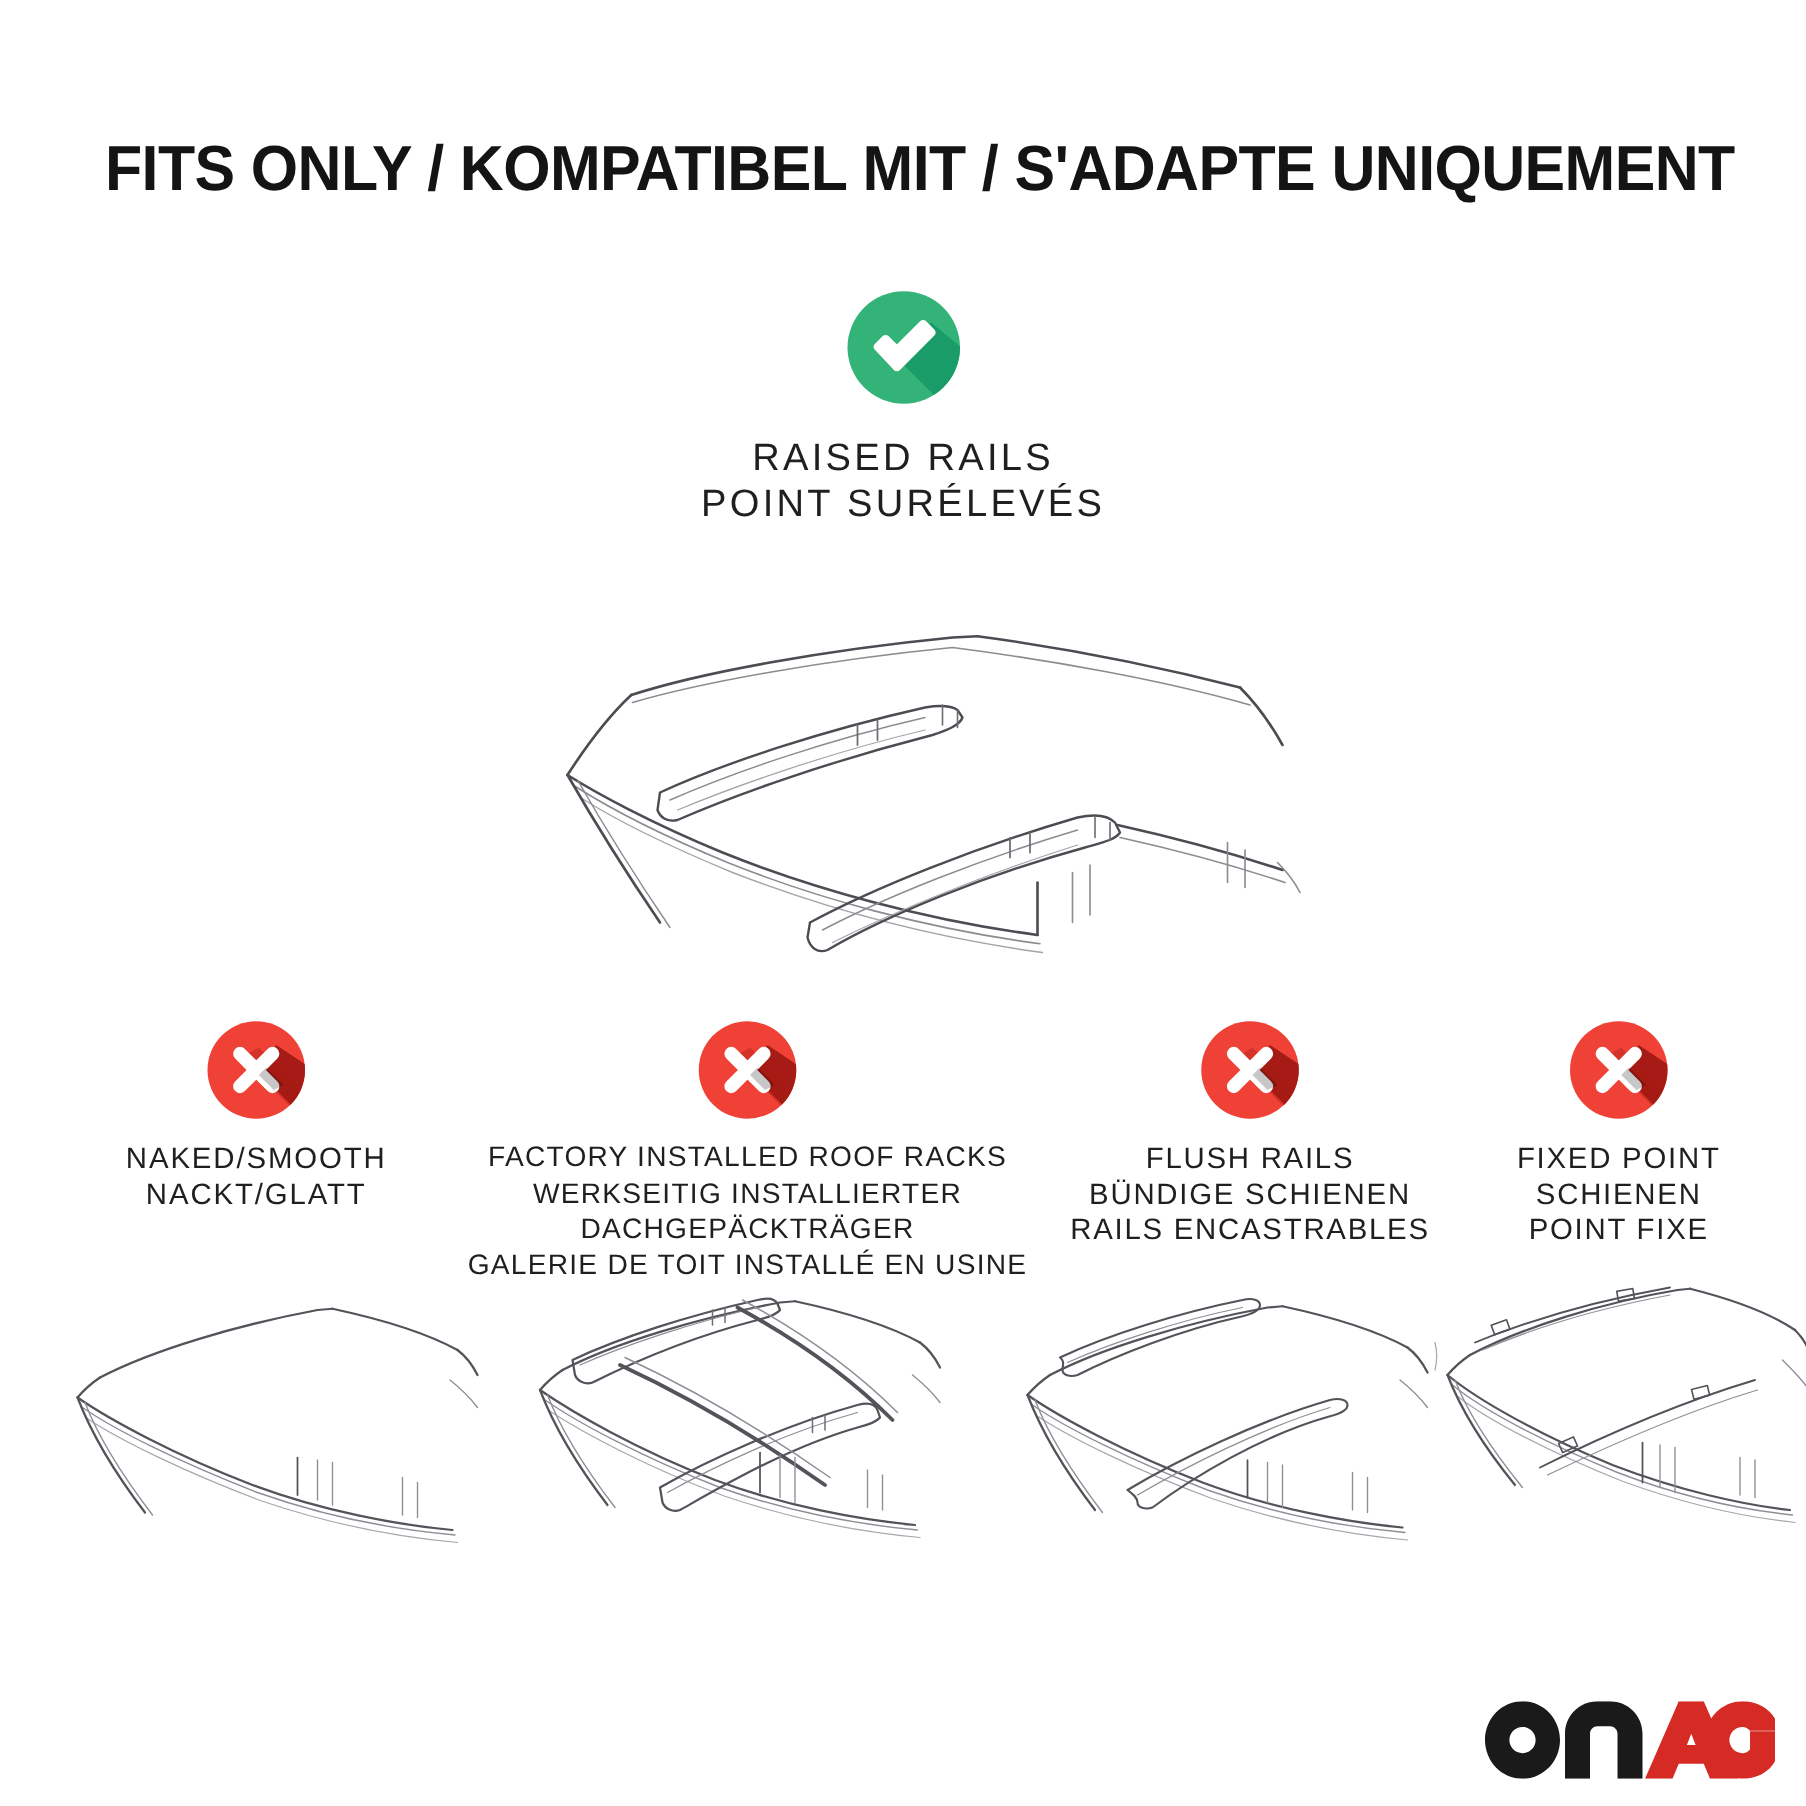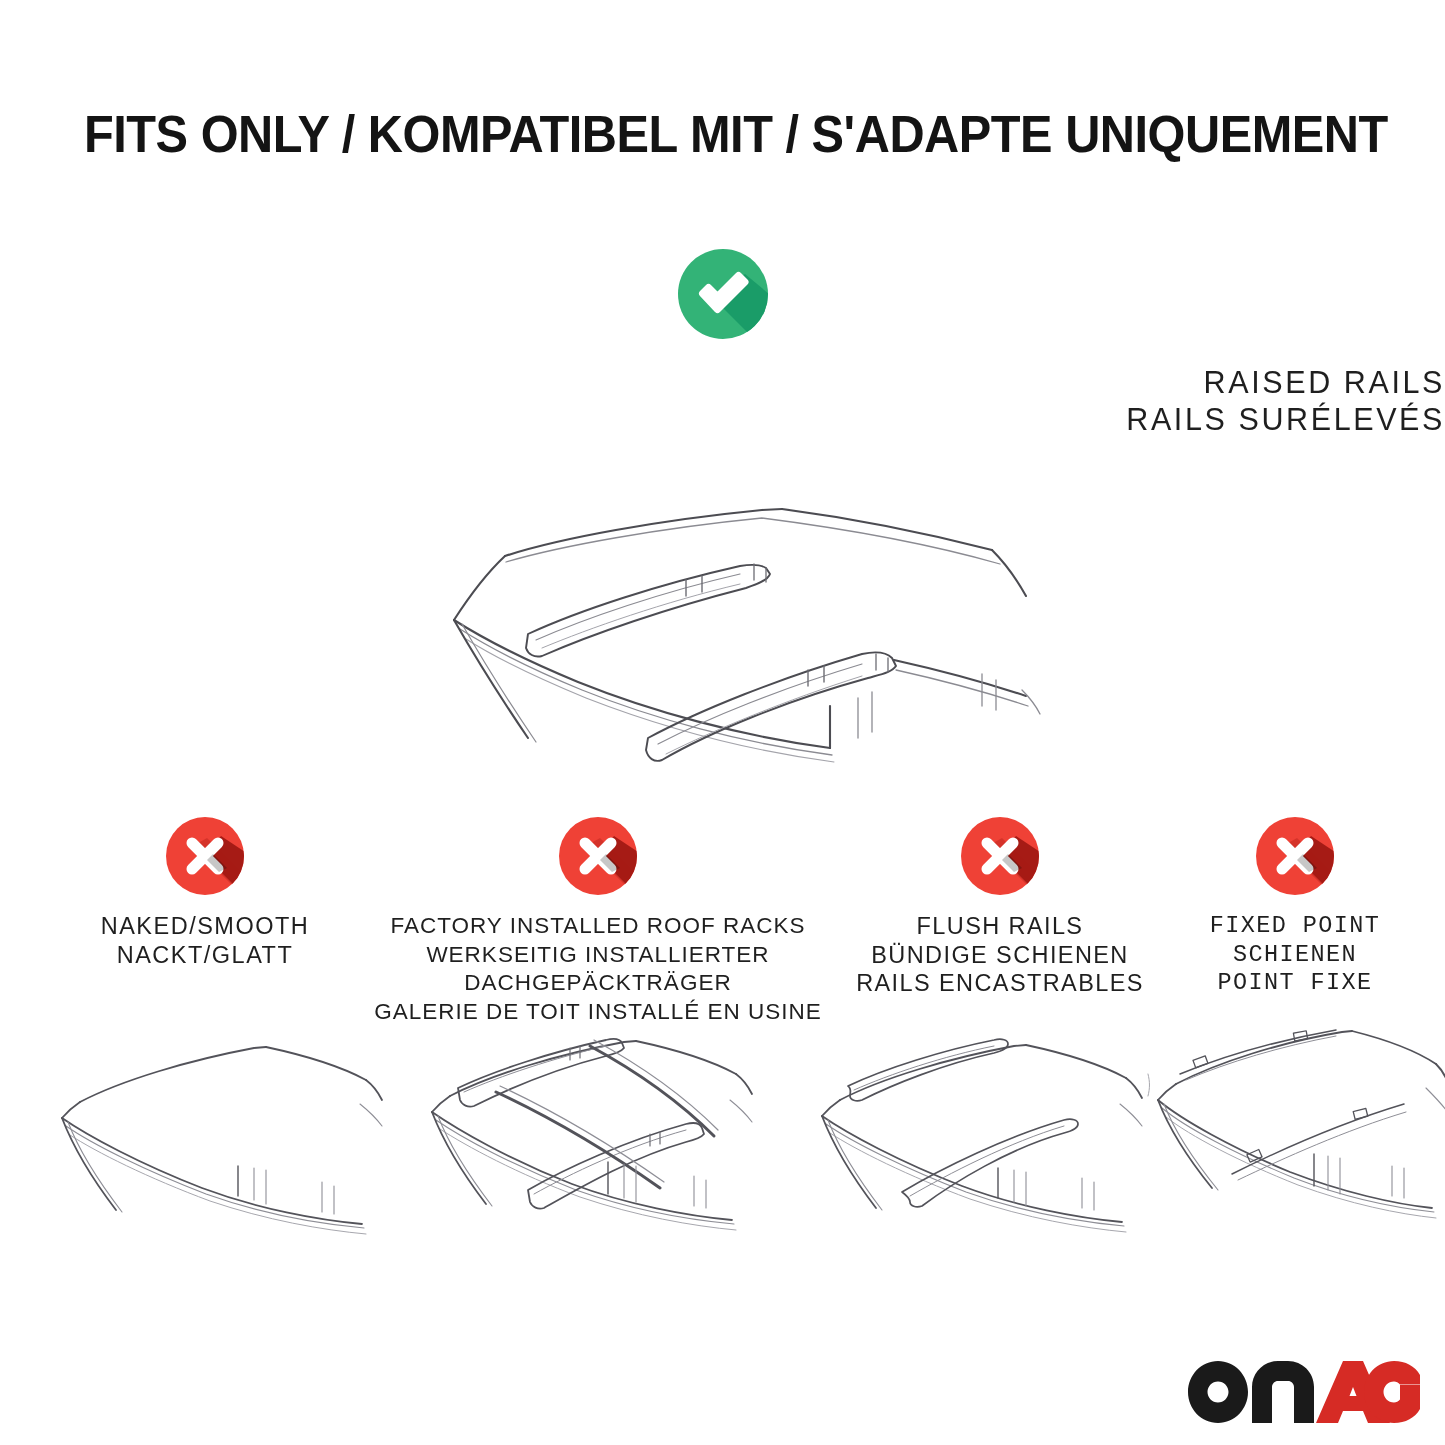--- a/index.html
+++ b/index.html
@@ -29,23 +29,23 @@
     white-space: nowrap;
     transform: scaleX(0.955);
     transform-origin: left center;
     line-height: 54px;
   }
 
   
   #hero-block {
     position: absolute;
     left: 0;
-    top: 248px;
+    top: 232px;
     width: 1445px;
-    text-align: right;
+    text-align: center;
   }
   .check-circle {
     position: relative;
     width: 92px;
     height: 92px;
     margin: 0 auto;
   }
   .hero-caption {
     margin-top: 24px;
     font-size: 30.5px;
@@ -91,21 +91,21 @@
   .col-caption {
     margin-top: 16px;
     font-size: 23.5px;
     line-height: 28.5px;
     letter-spacing: 1.5px;
     font-weight: 400;
     color: #1f1f1f;
   }
   .col-2 .col-caption { font-size: 22.5px; letter-spacing: 1.0px; }
   .col-3 .col-caption { letter-spacing: 1.4px; }
-  .col-4 .col-caption { letter-spacing: 1.4px; font-family: Liberation Mono, monospace; }
+  .col-4 .col-caption { letter-spacing: 1.4px; }
 
   
   #bottom-illustrations {
     position: absolute;
     left: 0;
     top: 1018px;
     width: 1445px;
     height: 230px;
   }
   .roof-art {
@@ -143,21 +143,21 @@
       <circle cx="46" cy="46" r="45" fill="#33b377"></circle>
       <g clip-path="url(#ccclip)">
         <path d="M34 48 L92 106 L92 46 L68 26 Z" fill="#1a9c68"></path>
       </g>
       <path d="M25.5 45.5 L31.5 39.5 L40.5 48.5 L61.5 27.5 L68 34 L40.5 61.5 Z" fill="#ffffff" stroke="#ffffff" stroke-width="7" stroke-linejoin="round" stroke-linecap="round"></path>
     </svg>
   </div>
 
   <div class="hero-caption">
     <div>RAISED RAILS</div>
-    <div>RAILS SURÉLEVÉS</div>
+    <div>POINT SURÉLEVÉS</div>
   </div>
 </div>
 
 <div id="hero-illustration">
   <svg viewBox="0 0 640 300" width="640" height="300" aria-hidden="true">
     <g fill="none" stroke="#4c4c52" stroke-width="2.1" stroke-linecap="round" stroke-linejoin="round">
 
       <path d="M95 64 C150 46 250 28 352 18 L372 17"></path>
       <path d="M372 17 C440 26 512 40 582 58"></path>
       <path d="M95 64 C80 78 62 100 44 128"></path>

